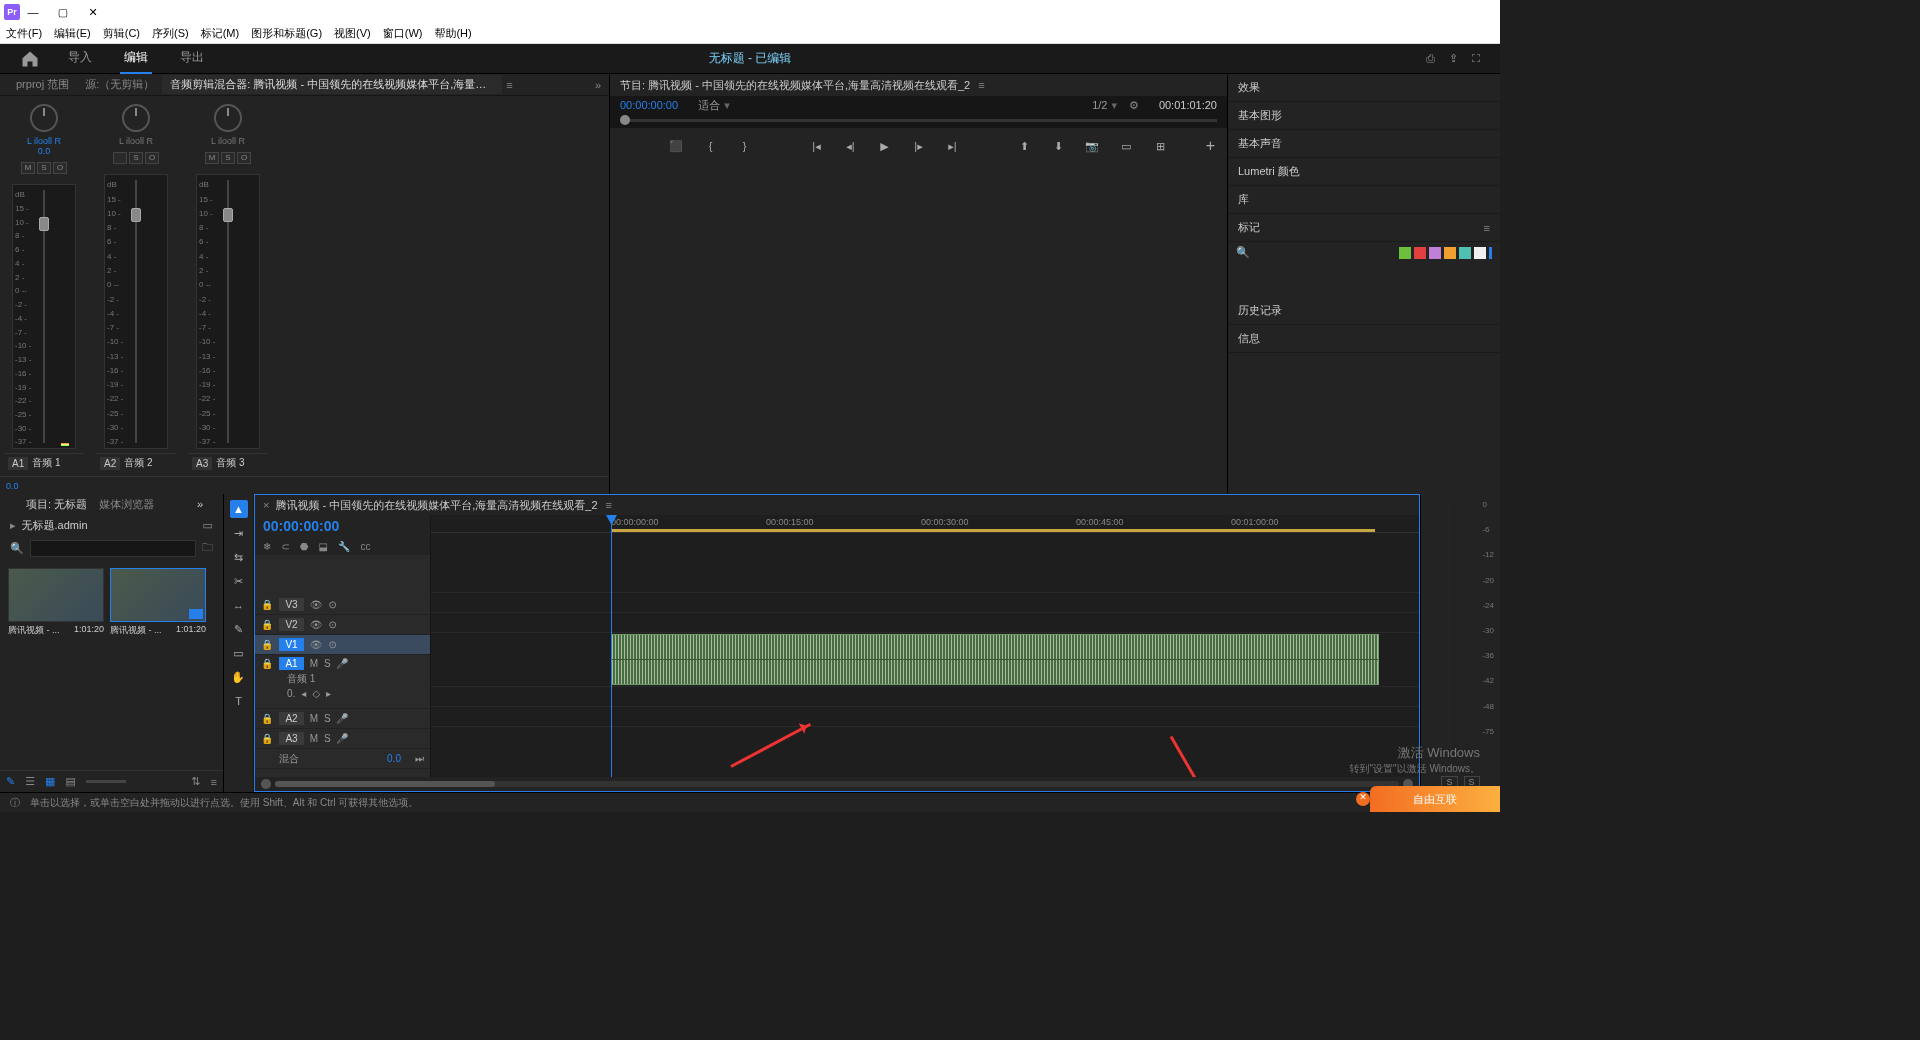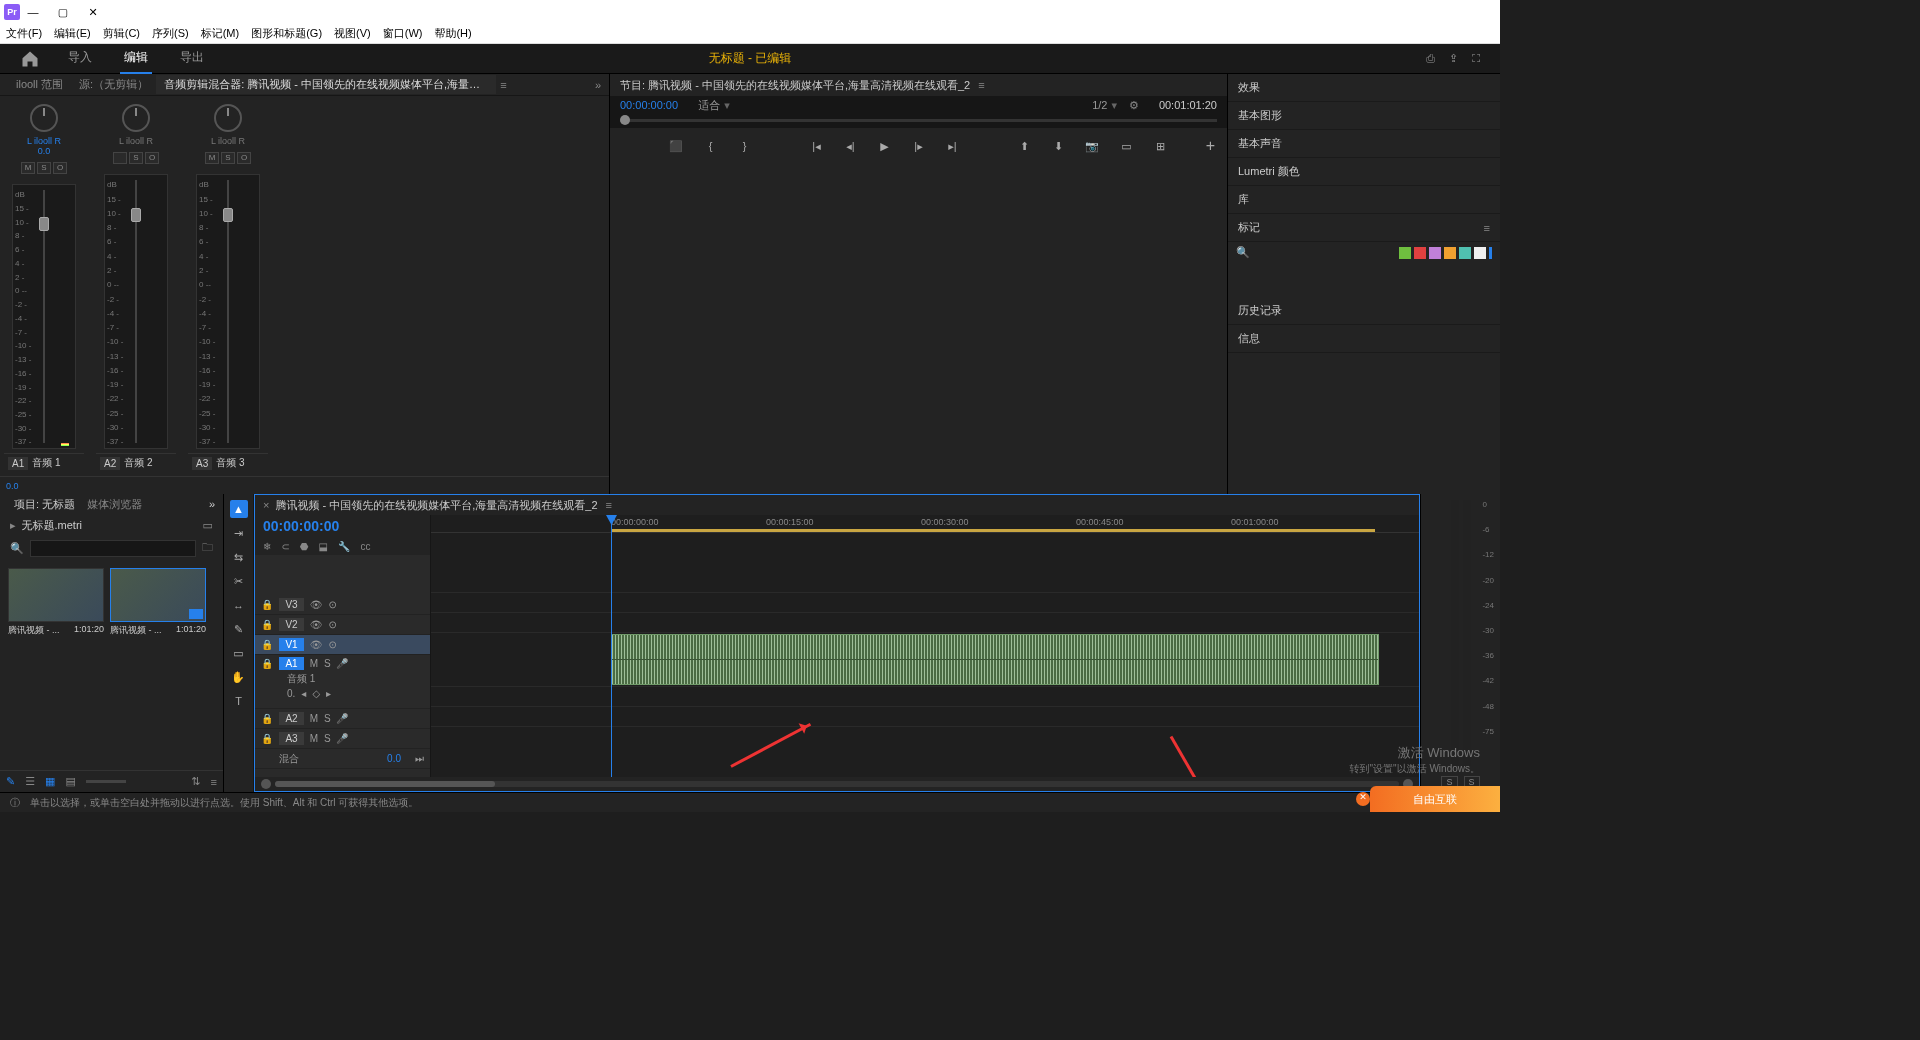--- a/index.html
+++ b/index.html
@@ -15,21 +15,21 @@
 
 .menubar { height: 20px; background: #fff; display: flex; align-items: center; padding: 0 6px; color: #000; font-size: 11px; gap: 12px; border-bottom: 1px solid #ddd; }
 .menubar .menu-item { cursor: pointer; }
 
 
 .workspace-bar { height: 30px; background: #1a1a1a; display: flex; align-items: center; padding: 0 20px; border-bottom: 1px solid #000; }
 .workspace-bar .home-icon { width: 20px; height: 20px; margin-right: 24px; color: #999; cursor: pointer; }
 .workspace-tabs { display: flex; gap: 24px; color: #999; font-size: 12px; }
 .workspace-tabs .ws-tab { padding: 6px 4px; cursor: pointer; }
 .workspace-tabs .ws-tab.active { color: #fff; border-bottom: 2px solid #2680eb; }
-.workspace-center { position: absolute; left: 50%; transform: translateX(-50%); color: #eab308; font-size: 12px; }
+.workspace-center { position: absolute; left: 50%; transform: translateX(-50%); color: #7dd3fc; font-size: 12px; }
 .workspace-right { margin-left: auto; display: flex; gap: 14px; color: #999; }
 .workspace-right .wr-icon { cursor: pointer; }
 .top-row { display: flex; height: 420px; width:100%; }
 .bottom-row { display: flex; flex: 1; width:100%;}
 .main-wrap { display:flex; flex-direction:column; height: calc(100% - 94px); }
 
 
 .mixer-panel { width: 610px; background: #232323; border-right: 1px solid #000; display: flex; flex-direction: column; }
 .panel-header { height: 22px; background: #232323; display: flex; align-items: center; padding: 0 8px; font-size: 11px; color: #ccc; border-bottom: 1px solid #161616; }
 .panel-header .ph-tab { padding: 2px 8px; cursor: pointer; color: #888; white-space:nowrap; overflow:hidden; text-overflow:ellipsis; }
@@ -81,21 +81,21 @@
 .rp-item { padding: 6px 10px; border-bottom: 1px solid #1a1a1a; font-size: 11px; color: #ccc; cursor: pointer; }
 .rp-search { display: flex; align-items: center; padding: 4px 8px; gap: 6px; }
 .rp-search .srch-icon { color: #888; font-size:11px; }
 .rp-search .swatches { display: flex; gap: 3px; margin-left: auto; }
 .rp-search .sw { width: 12px; height: 12px; }
 .rp-menu { margin-left:auto; color:#888; }
 .right-panels .rp-item.with-menu { display:flex; align-items:center; }
 
 
 .project-panel { width: 224px; background: #232323; border-right: 1px solid #000; display: flex; flex-direction: column; }
-.proj-header { height: 20px; display: flex; align-items: center; padding: 0 8px; font-size: 11px; }
+.proj-header { height: 20px; display: flex; align-items: center; padding: 0 20px; font-size: 11px; }
 .proj-header .pht { color: #ccc; padding: 2px 6px; cursor:pointer; }
 .proj-header .pht.active {}
 .proj-header .pht.inactive { color: #888; }
 .proj-row2 { display:flex; align-items:center; padding: 4px 10px; gap:6px; }
 .proj-search { display:flex; align-items:center; padding: 2px 10px; gap:6px; }
 .proj-search input { flex:1; background:#161616; border:1px solid #333; color:#ccc; padding:2px 4px; font-size:10px; }
 .proj-search .pbin { color:#888; cursor:pointer; }
 .proj-bins { flex:1; display:flex; flex-wrap:wrap; gap:6px; padding:8px; align-content:flex-start; }
 .bin-item { width:96px; }
 .bin-thumb { width:96px; height:54px; background: linear-gradient(135deg, #4a5a4a, #3a4a5a); position:relative; border:1px solid #333; }
@@ -206,21 +206,21 @@
     <span class="wr-icon">⛶</span>
   </div>
 </div>
 
 <div class="main-wrap">
 
   <div class="top-row">
 
     <div class="mixer-panel">
       <div class="panel-header">
-        <span class="ph-tab">ilooll 范围</span>
+        <span class="ph-tab">prproj 范围</span>
         <span class="ph-tab">源:（无剪辑）</span>
         <span class="ph-tab active" style="max-width:340px">音频剪辑混合器: 腾讯视频 - 中国领先的在线视频媒体平台,海量高清视频在线观看_2</span>
         <span class="ph-menu">≡</span>
         <span class="ph-x">»</span>
       </div>
       <div class="mixer-body">
         <div class="mixer-channel">
           <div class="knob"></div>
           <div class="lr-label">L ilooll R</div>
           <div class="lr-val">0.0</div>
@@ -408,21 +408,21 @@
   <div class="bottom-row">
 
     <div class="project-panel">
       <div class="proj-header">
         <span class="pht active">项目: 无标题</span>
         <span class="pht inactive">媒体浏览器</span>
         <span class="ph-x" style="margin-left:auto">»</span>
       </div>
       <div class="proj-row2">
         <span style="color:#888">▸</span>
-        <span>无标题.metri</span>
+        <span>无标题.admin</span>
         <span style="margin-left:auto;color:#888">▭</span>
       </div>
       <div class="proj-search">
         <span style="color:#888">🔍</span>
         <input type="text" placeholder="" style="">
         <span class="pbin">🗀</span>
       </div>
       <div class="proj-bins">
         <div class="bin-item">
           <div class="bin-thumb"></div>

